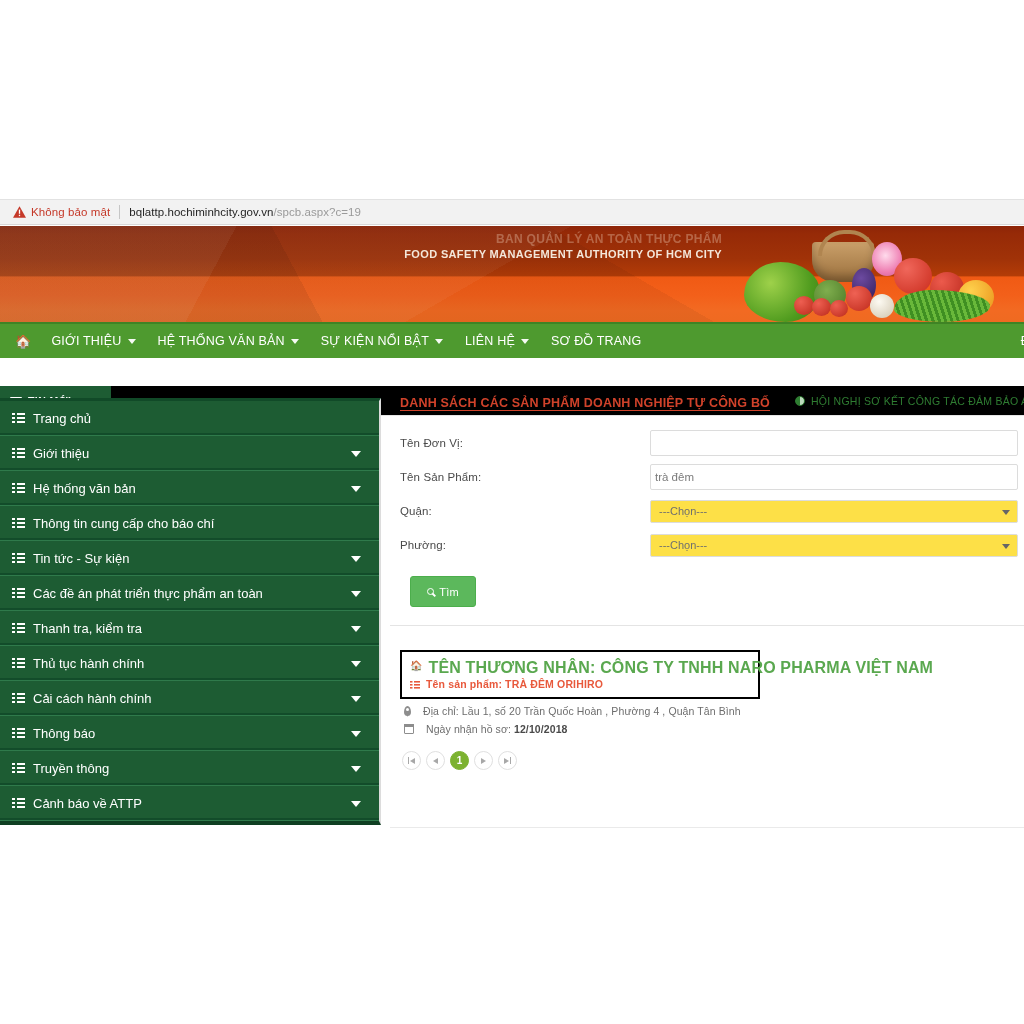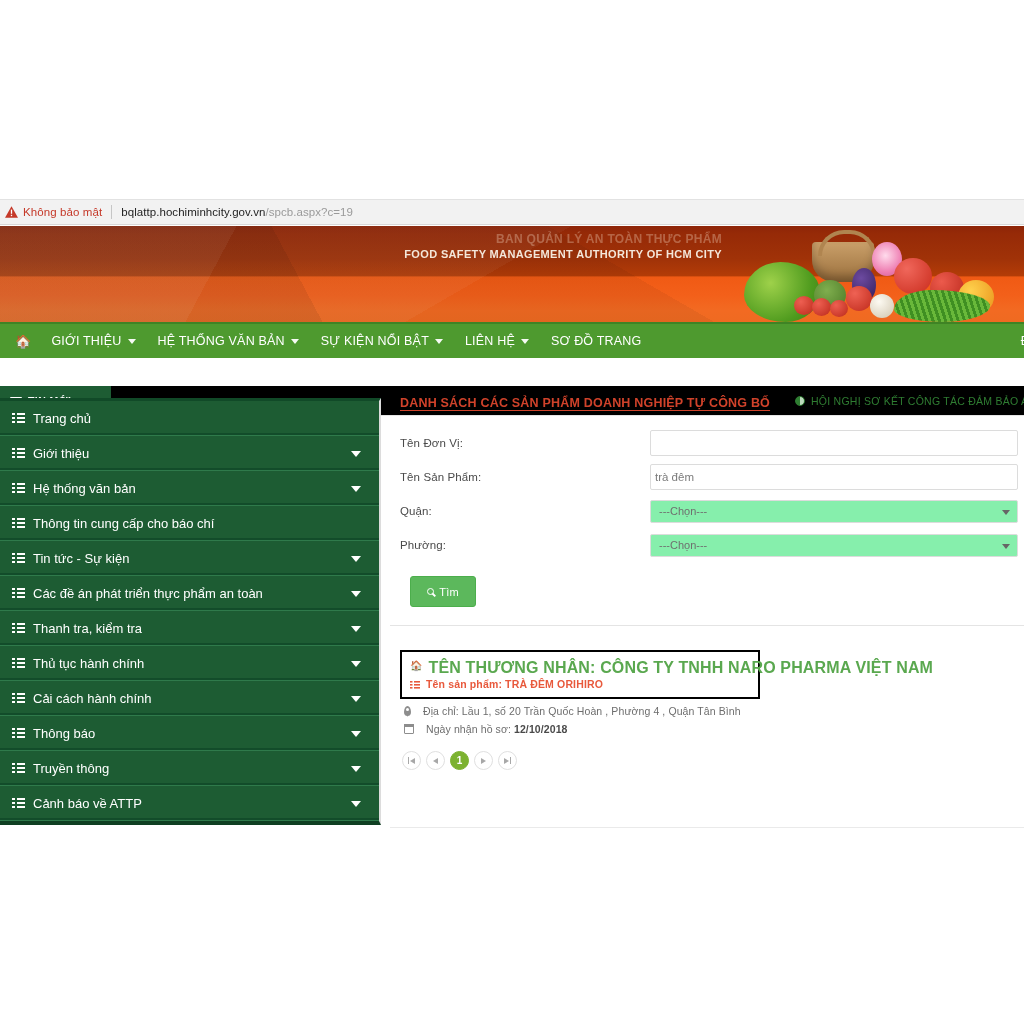--- a/index.html
+++ b/index.html
@@ -10,21 +10,21 @@
     overflow: hidden;
   }
   #page { position: relative; width: 1024px; height: 1024px; background:#fff; }
 
   
   .addressbar {
     position: absolute; left: 0; top: 199px; width: 1024px; height: 26px;
     background: #f2f2f2;
     border-top: 1px solid #e2e2e2;
     border-bottom: 1px solid #d8d8d8;
-    display: flex; align-items: center; padding-left: 5px;
+    display: flex; align-items: center; padding-left: 13px;
   }
   .warn-icon {
     width: 13px; height: 12px; margin-right: 5px; position: relative; top: 0px;
   }
   .warn-text {
     color: #c53929; font-size: 11.5px; letter-spacing: .1px;
   }
   .url-sep {
     width: 1px; height: 14px; background: #c6c6c6; margin: 0 9px;
   }
@@ -196,21 +196,21 @@
     width: 250px; font-size: 11.5px; color: #4a4a4a; letter-spacing: .1px;
   }
   .form-ctl { width: 368px; }
   .txt {
     width: 100%; height: 26px; border: 1px solid #dcdcdc; background: #fff;
     border-radius: 2px; font-size: 11.5px; color: #7b7b7b;
     padding: 0 4px; font-family: "Liberation Sans", sans-serif;
   }
   .sel-wrap { position: relative; width: 100%; }
   .sel {
-    width: 100%; height: 23px; border: 1px solid #dcdcdc; background: #86efac;
+    width: 100%; height: 23px; border: 1px solid #dcdcdc; background: #fde047;
     border-radius: 2px; font-size: 11px; color: #6f6f6f;
     padding: 0 20px 0 8px; display: flex; align-items: center;
   }
   .sel-caret {
     position: absolute; right: 8px; top: 10px;
     width: 0; height: 0; border-left: 4px solid transparent;
     border-right: 4px solid transparent; border-top: 5px solid #666;
   }
   .btn-find {
     margin: 14px 0 0 10px; width: 66px; height: 31px; background: #5cb85c;

